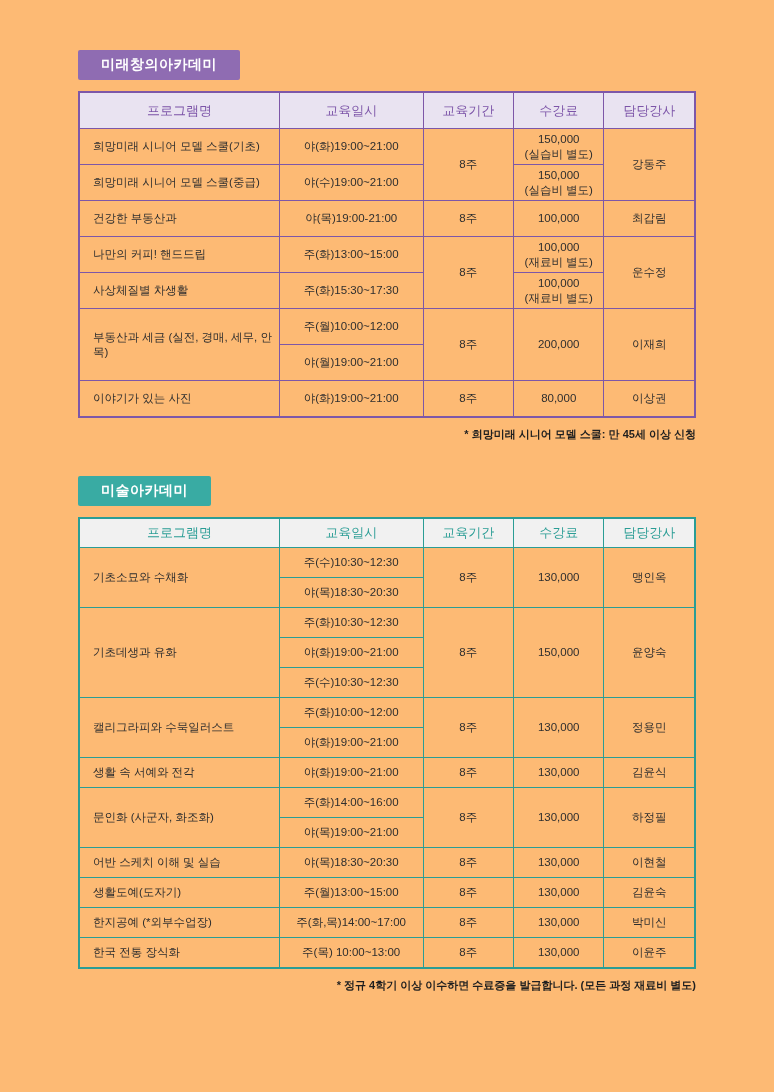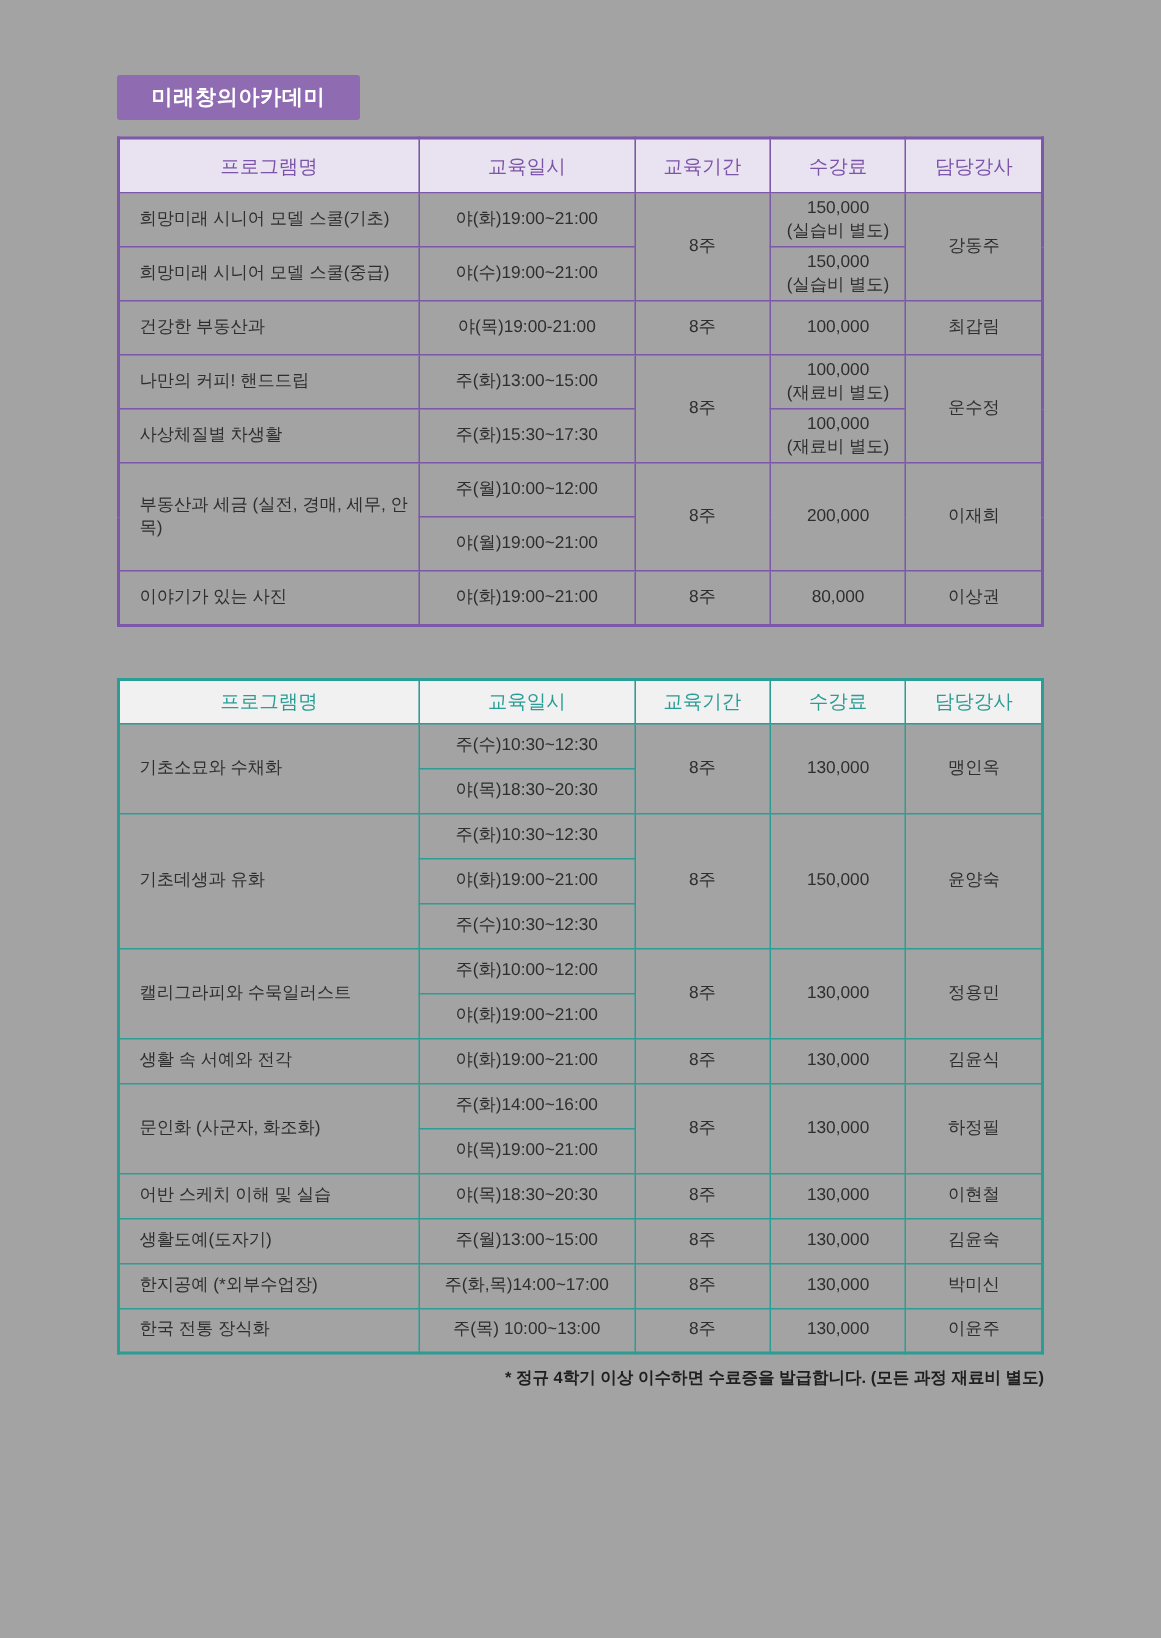--- a/index.html
+++ b/index.html
@@ -4,21 +4,21 @@
 <style>
   html, body {
     margin: 0;
     padding: 0;
     background: #ffffff;
     font-family: "Liberation Sans", "DejaVu Sans", sans-serif;
   }
   .page {
     width: 774px;
     height: 1092px;
-    background: #a3a3a3;
+    background: #fdba74;
     box-sizing: border-box;
     padding-top: 50px;
     overflow: hidden;
   }
   section {
     margin: 0 0 0 78px;
     width: 618px;
   }
   section + section {
     margin-top: 34px;
@@ -140,24 +140,26 @@
           <tr>
             <td class="col-name">이야기가 있는 사진</td>
             <td>야(화)19:00~21:00</td>
             <td>8주</td>
             <td>80,000</td>
             <td>이상권</td>
           </tr>
         </tbody>
     </table>
     <div class="footnotes">
+      <div>* 희망미래 시니어 모델 스쿨: 만 45세 이상 신청</div>
     </div>
   </section>
 
   <section style="--head-h: 28px; --row-h: 30px; --accent: #39aba3; --border: #2a9d95; --head-bg: #f1f1f1; --head-fg: #2a9d95;">
+    <div class="badge">미술아카데미</div>
     <table class="program-table">
       <thead>
           <tr>
             <th style="width: 33%;">프로그램명</th>
             <th style="width: 23.5%;">교육일시</th>
             <th style="width: 14.5%;">교육기간</th>
             <th style="width: 14.5%;">수강료</th>
             <th style="width: 14.5%;">담당강사</th>
           </tr>
         </thead>

